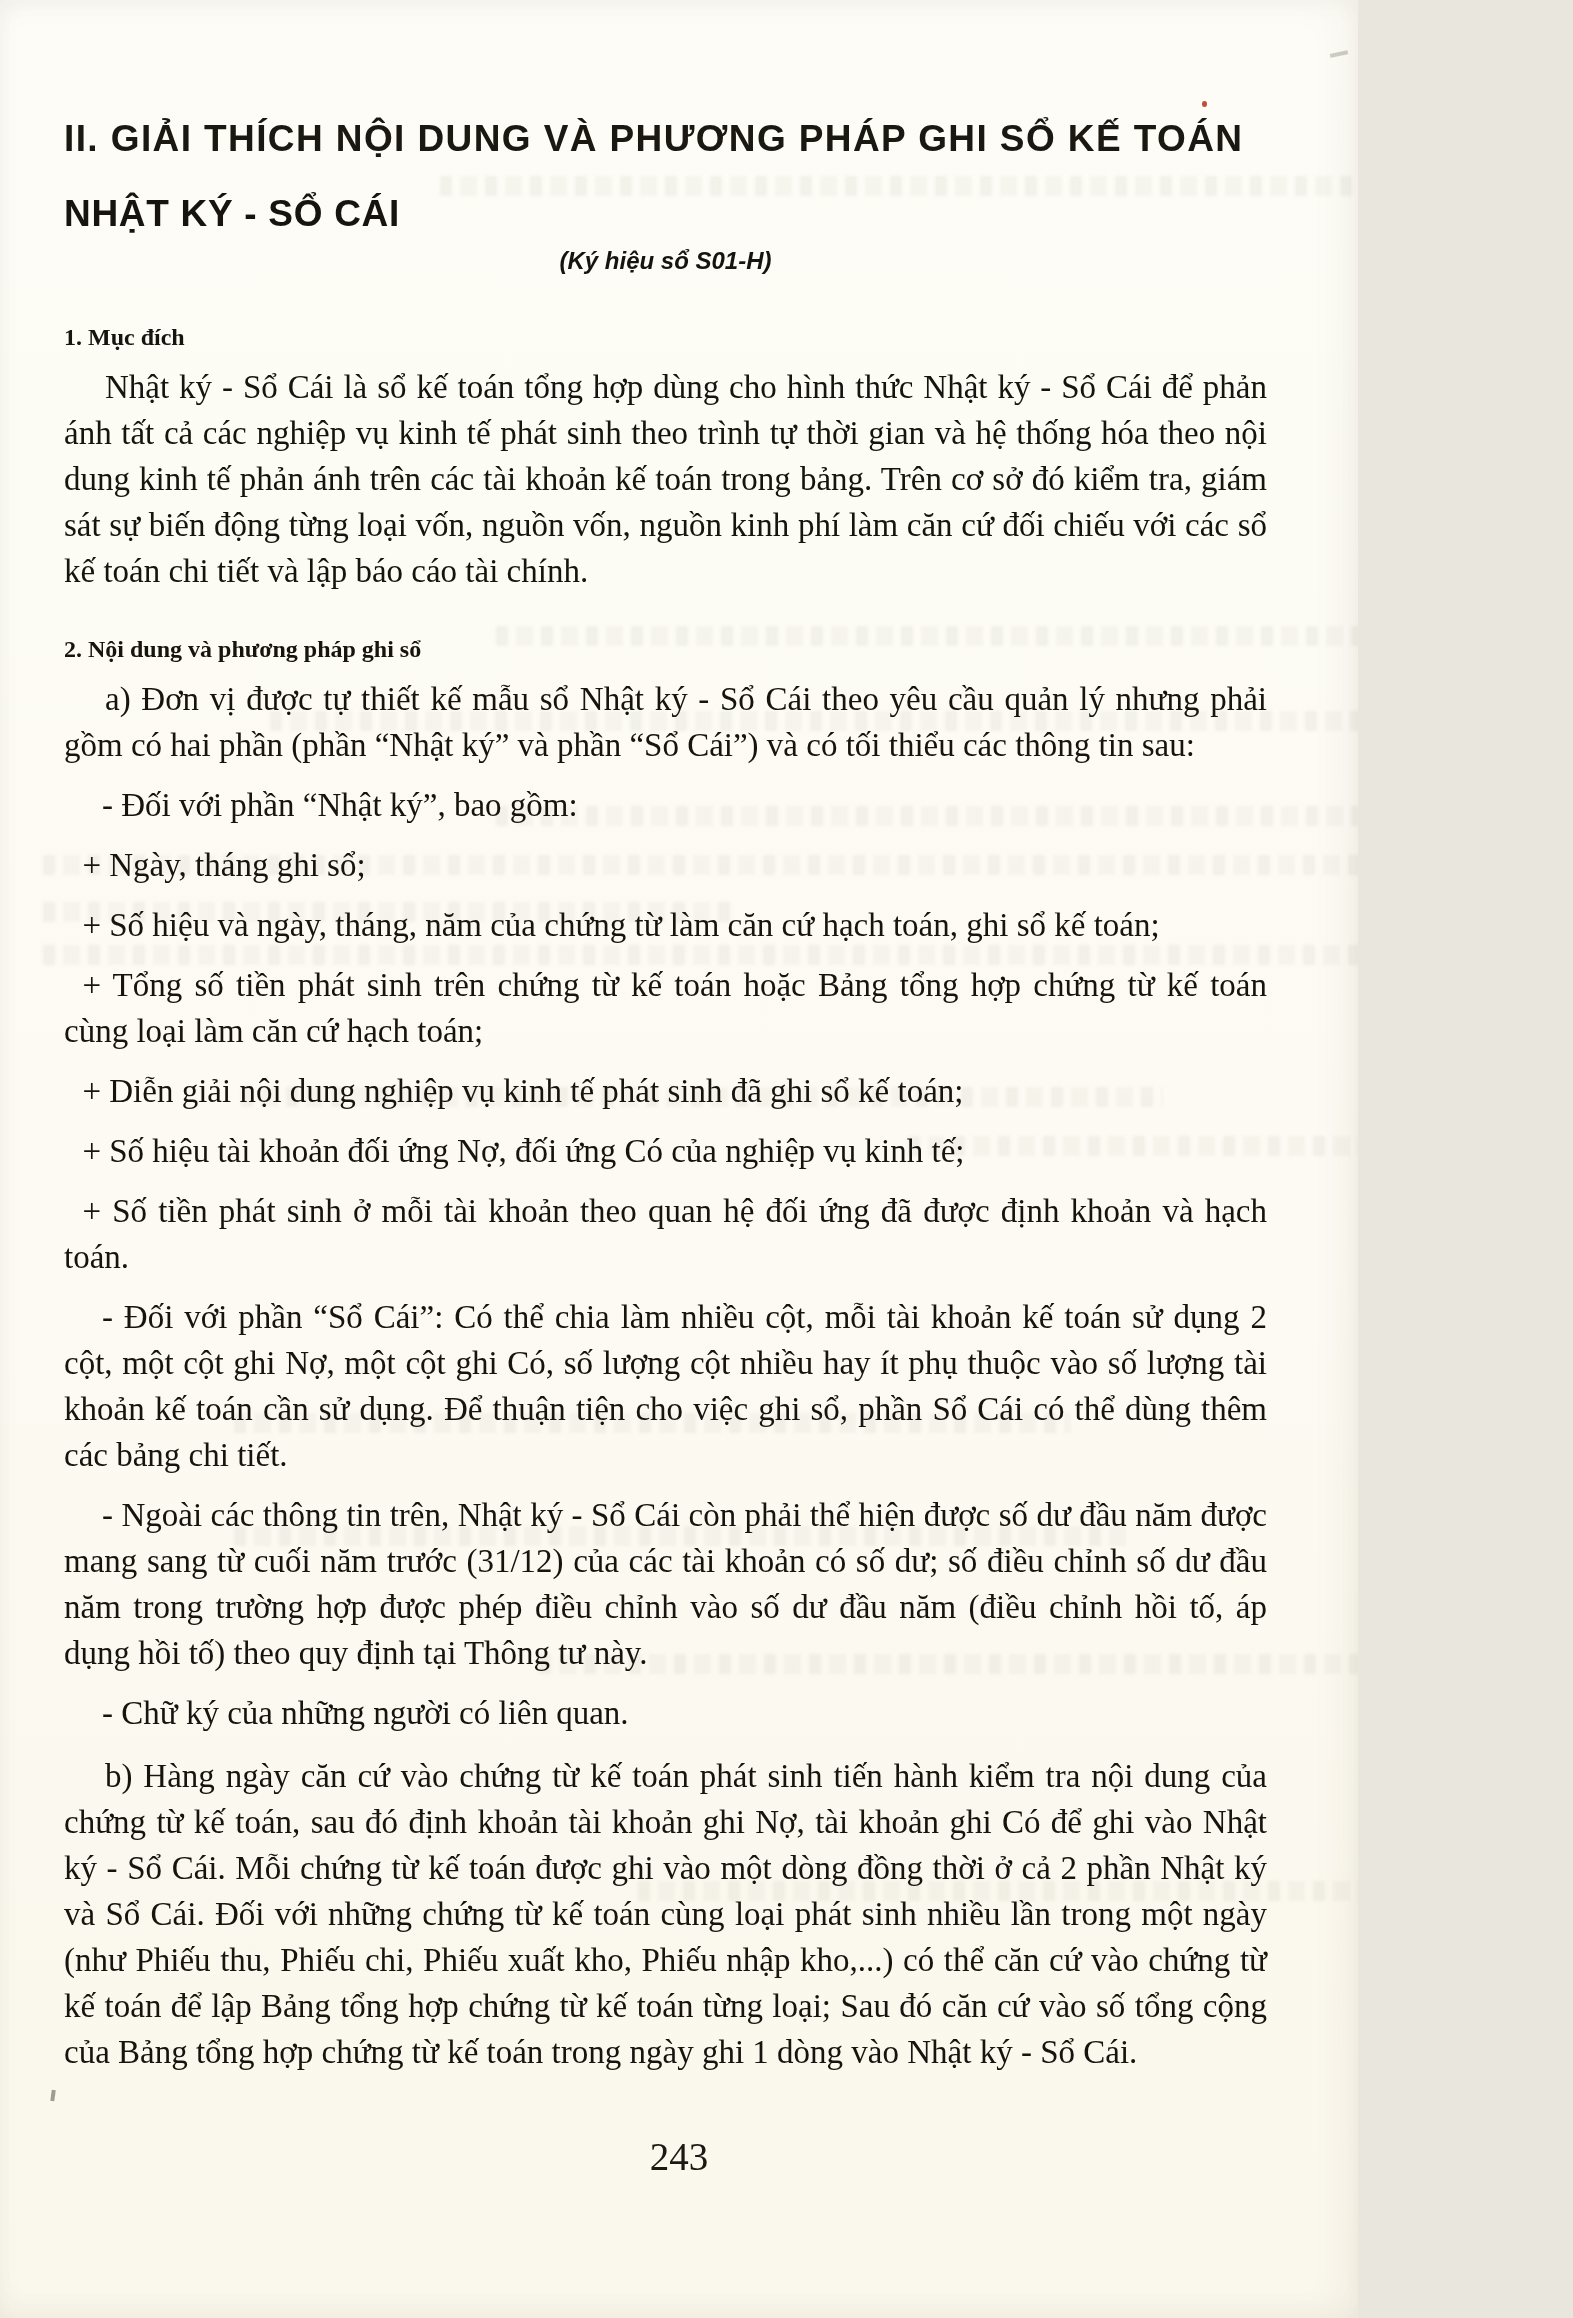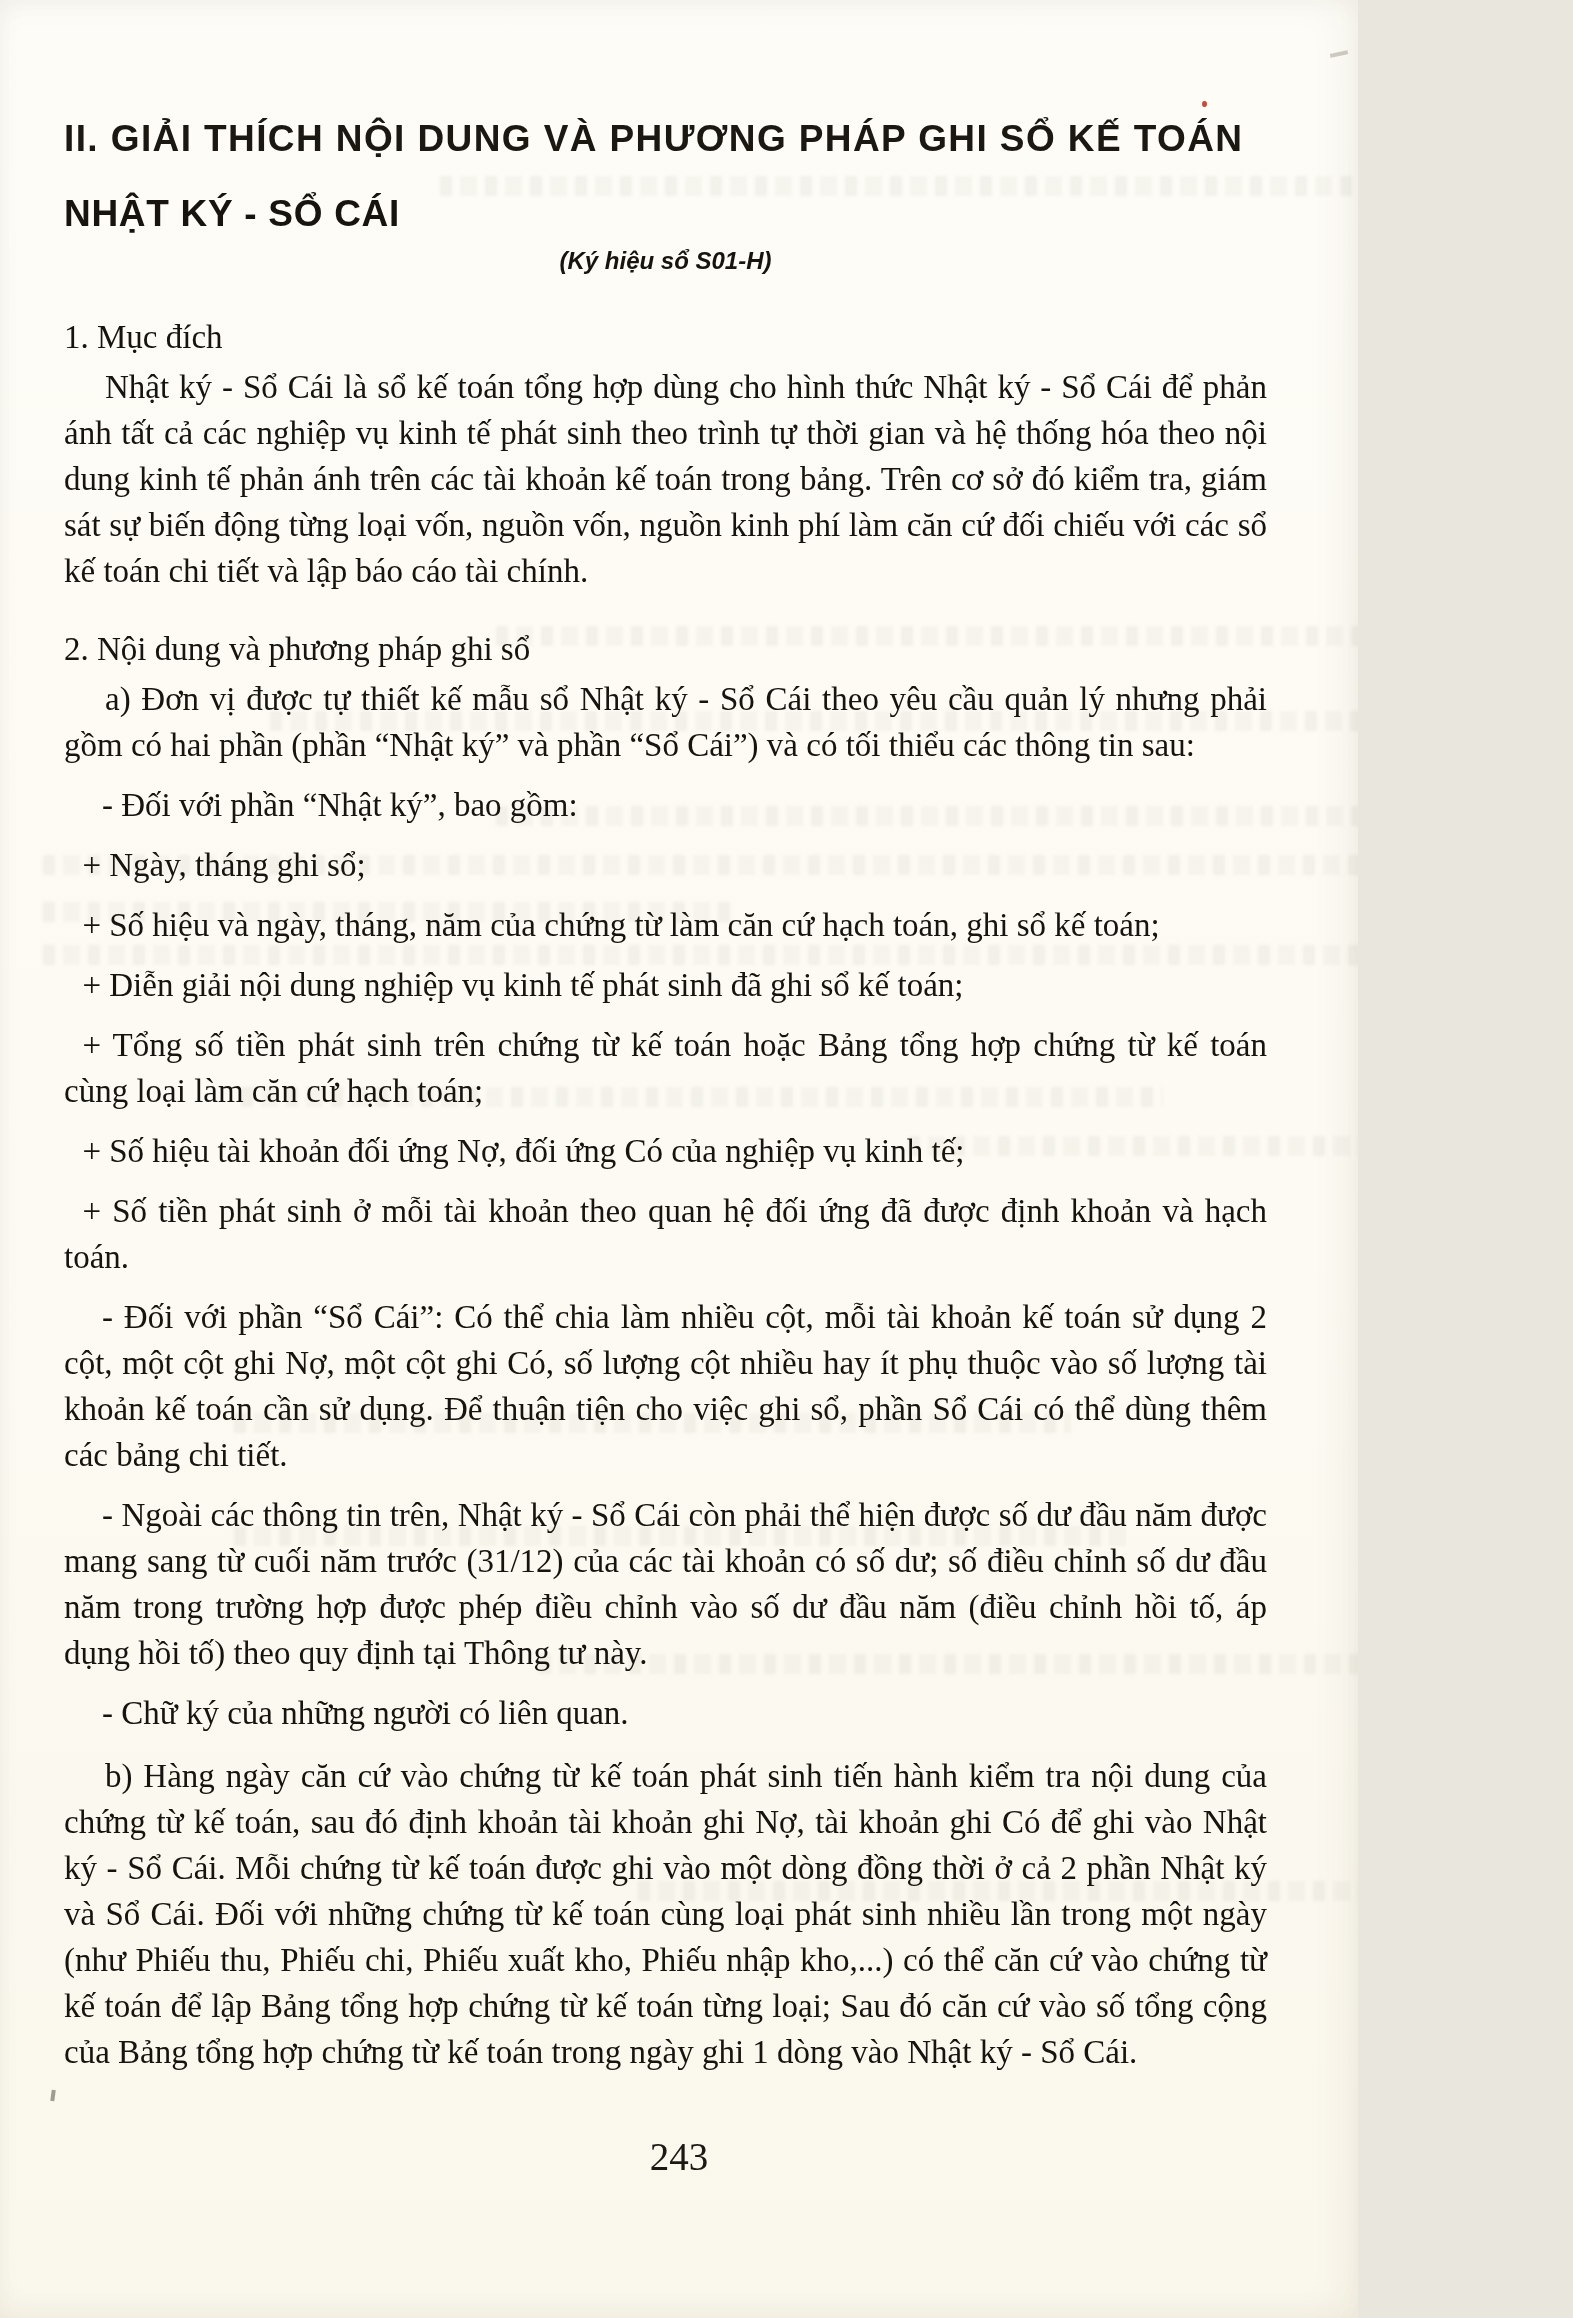--- a/index.html
+++ b/index.html
@@ -38,21 +38,21 @@
     font-size: 37px; line-height: 43px; font-weight: 700;
     letter-spacing: 0.7px; text-align: left;
   }
   .doc-code {
     margin-top: 7px;
     font-family: "Liberation Sans", "DejaVu Sans", sans-serif;
     font-size: 24px; line-height: 38px; font-weight: 700; font-style: italic;
     text-align: center;
   }
   h2.sec-heading {
-    font-size: 33px; line-height: 40px; font-weight: 400;
+    font-size: 24px; line-height: 40px; font-weight: 700;
     text-align: left;
   }
   h2.h-muc-dich { margin-top: 37px; }
   h2.h-noi-dung { margin-top: 35px; }
 
   p.para   { margin-top: 7px; text-indent: 41px; }
   p.para-b { margin-top: 17px; text-indent: 41px; }
   p.dash   { margin-top: 14px; text-indent: 38px; }
   p.plus   { margin-top: 14px; text-indent: 18.4px; }
 
@@ -122,22 +122,22 @@
 
     <h2 class="sec-heading h-muc-dich">1. Mục đích</h2>
     <p class="para">Nhật ký - Sổ Cái là sổ kế toán tổng hợp dùng cho hình thức Nhật ký - Sổ Cái để phản ánh tất cả các nghiệp vụ kinh tế phát sinh theo trình tự thời gian và hệ thống hóa theo nội dung kinh tế phản ánh trên các tài khoản kế toán trong bảng. Trên cơ sở đó kiểm tra, giám sát sự biến động từng loại vốn, nguồn vốn, nguồn kinh phí làm căn cứ đối chiếu với các sổ kế toán chi tiết và lập báo cáo tài chính.</p>
 
     <h2 class="sec-heading h-noi-dung">2. Nội dung và phương pháp ghi sổ</h2>
     <p class="para">a) Đơn vị được tự thiết kế mẫu sổ Nhật ký - Sổ Cái theo yêu cầu quản lý nhưng phải gồm có hai phần (phần “Nhật ký” và phần “Sổ Cái”) và có tối thiểu các thông tin sau:</p>
 
     <p class="dash">- Đối với phần “Nhật ký”, bao gồm:</p>
     <p class="plus">+ Ngày, tháng ghi sổ;</p>
     <p class="plus">+ Số hiệu và ngày, tháng, năm của chứng từ làm căn cứ hạch toán, ghi sổ kế toán;</p>
+    <p class="plus">+ Tổng số tiền phát sinh trên chứng từ kế toán hoặc Bảng tổng hợp chứng từ kế toán cùng loại làm căn cứ hạch toán;</p>
     <p class="plus">+ Diễn giải nội dung nghiệp vụ kinh tế phát sinh đã ghi sổ kế toán;</p>
-    <p class="plus">+ Tổng số tiền phát sinh trên chứng từ kế toán hoặc Bảng tổng hợp chứng từ kế toán cùng loại làm căn cứ hạch toán;</p>
     <p class="plus">+ Số hiệu tài khoản đối ứng Nợ, đối ứng Có của nghiệp vụ kinh tế;</p>
     <p class="plus">+ Số tiền phát sinh ở mỗi tài khoản theo quan hệ đối ứng đã được định khoản và hạch toán.</p>
 
     <p class="dash">- Đối với phần “Sổ Cái”: Có thể chia làm nhiều cột, mỗi tài khoản kế toán sử dụng 2 cột, một cột ghi Nợ, một cột ghi Có, số lượng cột nhiều hay ít phụ thuộc vào số lượng tài khoản kế toán cần sử dụng. Để thuận tiện cho việc ghi sổ, phần Sổ Cái có thể dùng thêm các bảng chi tiết.</p>
     <p class="dash">- Ngoài các thông tin trên, Nhật ký - Sổ Cái còn phải thể hiện được số dư đầu năm được mang sang từ cuối năm trước (31/12) của các tài khoản có số dư; số điều chỉnh số dư đầu năm trong trường hợp được phép điều chỉnh vào số dư đầu năm (điều chỉnh hồi tố, áp dụng hồi tố) theo quy định tại Thông tư này.</p>
     <p class="dash">- Chữ ký của những người có liên quan.</p>
 
     <p class="para-b">b) Hàng ngày căn cứ vào chứng từ kế toán phát sinh tiến hành kiểm tra nội dung của chứng từ kế toán, sau đó định khoản tài khoản ghi Nợ, tài khoản ghi Có để ghi vào Nhật ký - Sổ Cái. Mỗi chứng từ kế toán được ghi vào một dòng đồng thời ở cả 2 phần Nhật ký và Sổ Cái. Đối với những chứng từ kế toán cùng loại phát sinh nhiều lần trong một ngày (như Phiếu thu, Phiếu chi, Phiếu xuất kho, Phiếu nhập kho,...) có thể căn cứ vào chứng từ kế toán để lập Bảng tổng hợp chứng từ kế toán từng loại; Sau đó căn cứ vào số tổng cộng của Bảng tổng hợp chứng từ kế toán trong ngày ghi 1 dòng vào Nhật ký - Sổ Cái.</p>
 
   </main>

